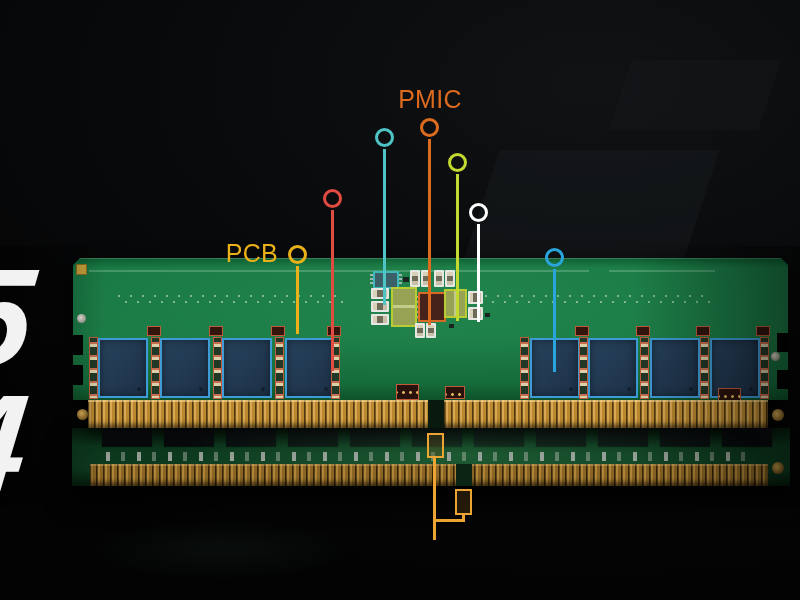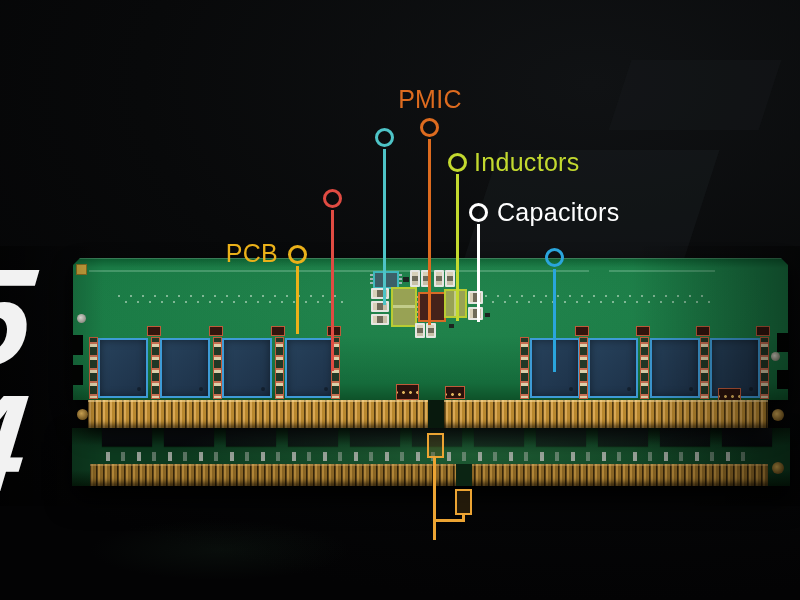--- a/index.html
+++ b/index.html
@@ -249,26 +249,24 @@
   <div class="callout co-pmic" style="--c: #DD6B1F;">
     <span class="co-text">PMIC</span>
     <span class="co-circle"></span>
     <span class="co-line"></span>
   </div>
   <div class="callout co-spd" style="--c: #4EC4C7;">
     <span class="co-circle"></span>
     <span class="co-line"></span>
   </div>
   <div class="callout co-ind" style="--c: #C3D92F;">
-    <span class="co-text">Inductors</span>
     <span class="co-circle"></span>
     <span class="co-line"></span>
   </div>
   <div class="callout co-cap" style="--c: #FFFFFF;">
-    <span class="co-text">Capacitors</span>
     <span class="co-circle"></span>
     <span class="co-line"></span>
   </div>
   <div class="callout co-res" style="--c: #E04B42;">
     <span class="co-circle"></span>
     <span class="co-line"></span>
   </div>
   <div class="callout co-pcb" style="--c: #EBB119;">
     <span class="co-text">PCB</span>
     <span class="co-circle"></span>

